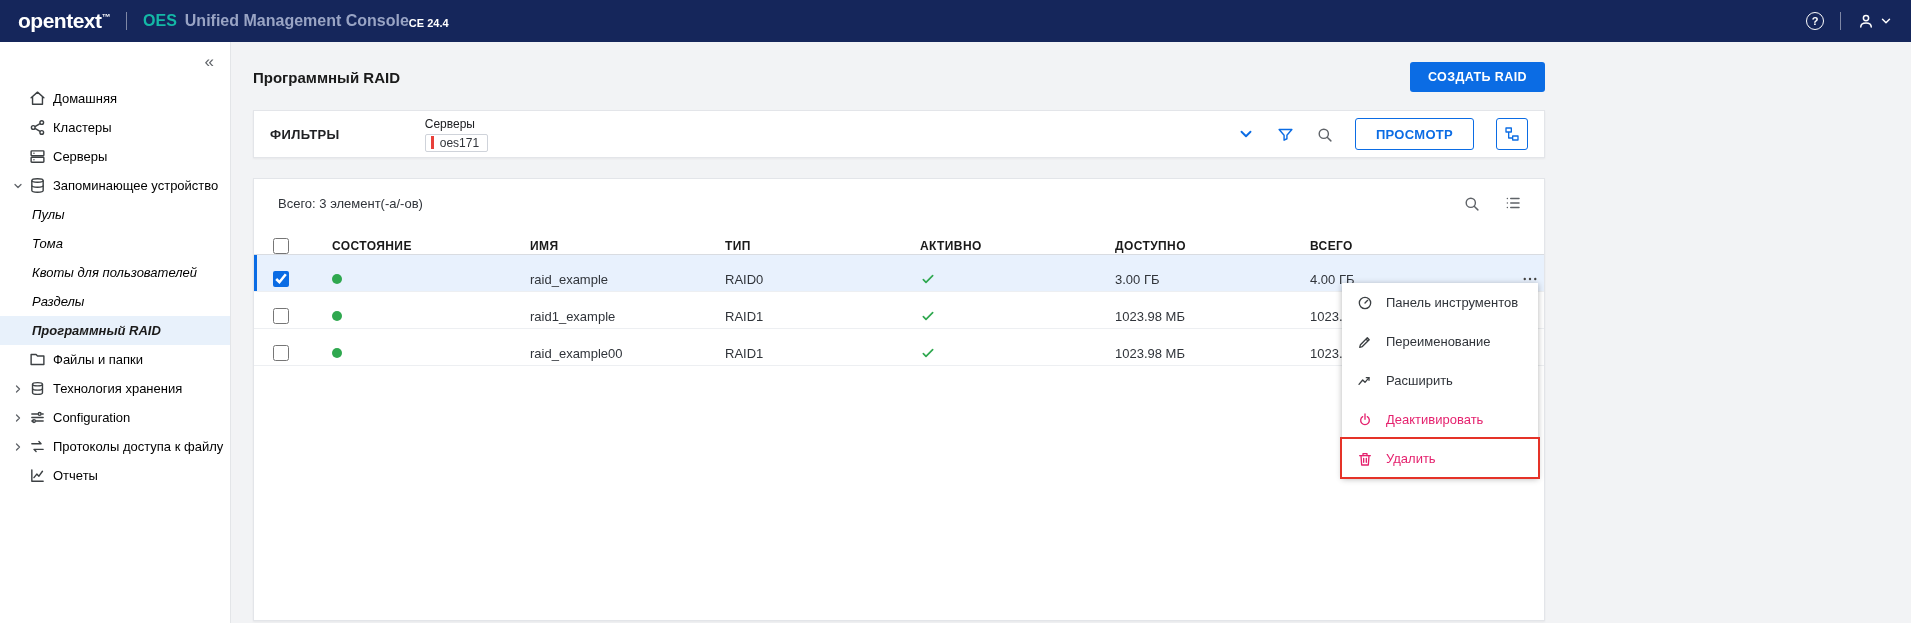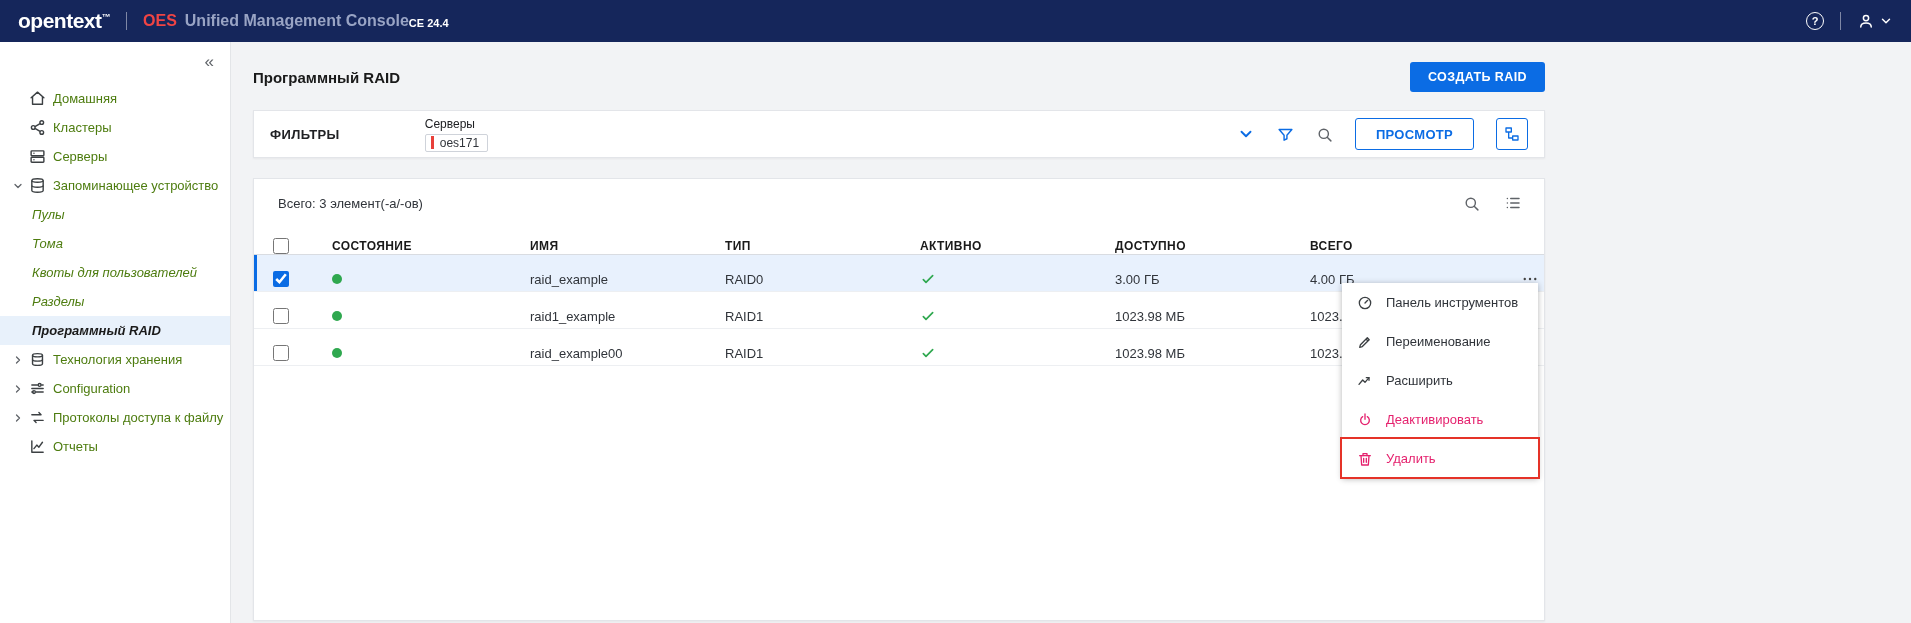--- a/index.html
+++ b/index.html
@@ -11,21 +11,21 @@
   .page { position: relative; width: 1911px; height: 555px; }
 
   
   .app-header {
     height: 42px; background: #15265b; display: flex; align-items: center;
     padding: 0 18px; color: #fff;
   }
   .logo { font-size: 21px; font-weight: bold; letter-spacing: -0.5px; }
   .logo sup { font-size: 9px; font-weight: bold; }
   .hdr-divider { width: 1px; height: 18px; background: rgba(255,255,255,0.45); margin: 0 16px; }
-  .product { font-size: 16px; font-weight: bold; color: #ef4444; }
+  .product { font-size: 16px; font-weight: bold; color: #14b8a6; }
   .product-title { font-size: 16px; font-weight: bold; color: #99a4c4; margin-left: 8px; }
   .version { font-size: 11px; font-weight: bold; margin-top: 3px; }
   .hdr-right { margin-left: auto; display: flex; align-items: center; gap: 14px; }
   .help-circle {
     width: 18px; height: 18px; border: 1.5px solid #fff; border-radius: 50%;
     display: flex; align-items: center; justify-content: center;
     font-size: 11px; font-weight: bold; cursor: pointer;
   }
   .icon-btn { background: none; border: none; color: #fff; cursor: pointer; display: flex; align-items: center; gap: 4px; }
 
@@ -35,21 +35,21 @@
   
   .sidebar {
     width: 231px; background: #fff; border-right: 1px solid #e3e5e8;
     padding-top: 10px; flex-shrink: 0; overflow: hidden;
   }
   .collapse-row { text-align: right; padding-right: 16px; height: 26px; }
   .collapse-ctrl { font-size: 17px; color: #5f6368; cursor: pointer; }
   .nav { margin-top: 6px; }
   .nav-item {
     height: 29px; display: flex; align-items: center; padding-left: 12px;
-    font-size: 13px; color: #4d7c0f; cursor: pointer; white-space: nowrap;
+    font-size: 13px; color: #000000; cursor: pointer; white-space: nowrap;
   }
   .nav-item .caret { width: 17px; display: flex; align-items: center; color: #5f6368; flex-shrink: 0; }
   .nav-item .nav-icon { width: 24px; display: flex; align-items: center; color: #3c4043; flex-shrink: 0; }
   .nav-item.lvl1 { padding-left: 32px; font-style: italic; }
   .nav-item.selected { background: #e8f1fb; font-weight: bold; color: #1a1a1a; }
 
   
   .main { flex: 1; padding: 20px 0 0 22px; }
   .content { width: 1292px; }
   .title-row { display: flex; justify-content: space-between; align-items: center; height: 30px; margin-bottom: 18px; }
@@ -225,20 +225,29 @@
         <div class="nav-item lvl1">
           <span class="nav-label">Квоты для пользователей</span>
         </div>
         <div class="nav-item lvl1">
           <span class="nav-label">Разделы</span>
         </div>
         <div class="nav-item lvl1 selected">
           <span class="nav-label">Программный RAID</span>
         </div>
 
+        <div class="nav-item">
+          <span class="caret"></span>
+          <span class="nav-icon">
+              <svg viewBox="0 0 24 24" width="17" height="17" fill="none" stroke="currentColor" stroke-width="2" stroke-linejoin="round">
+                <path d="M3 19V5h7l2 2h9v12z"></path>
+              </svg>
+            </span>
+          <span class="nav-label">Файлы и папки</span>
+        </div>
 
         <div class="nav-item">
           <span class="caret">
               <svg viewBox="0 0 24 24" width="12" height="12" fill="none" stroke="currentColor" stroke-width="2.5" stroke-linecap="round" stroke-linejoin="round">
                 <path d="M9 6l6 6-6 6"></path>
               </svg>
             </span>
           <span class="nav-icon">
               <svg viewBox="0 0 24 24" width="17" height="17" fill="none" stroke="currentColor" stroke-width="2">
                 <ellipse cx="12" cy="6" rx="7" ry="2.3"></ellipse>

